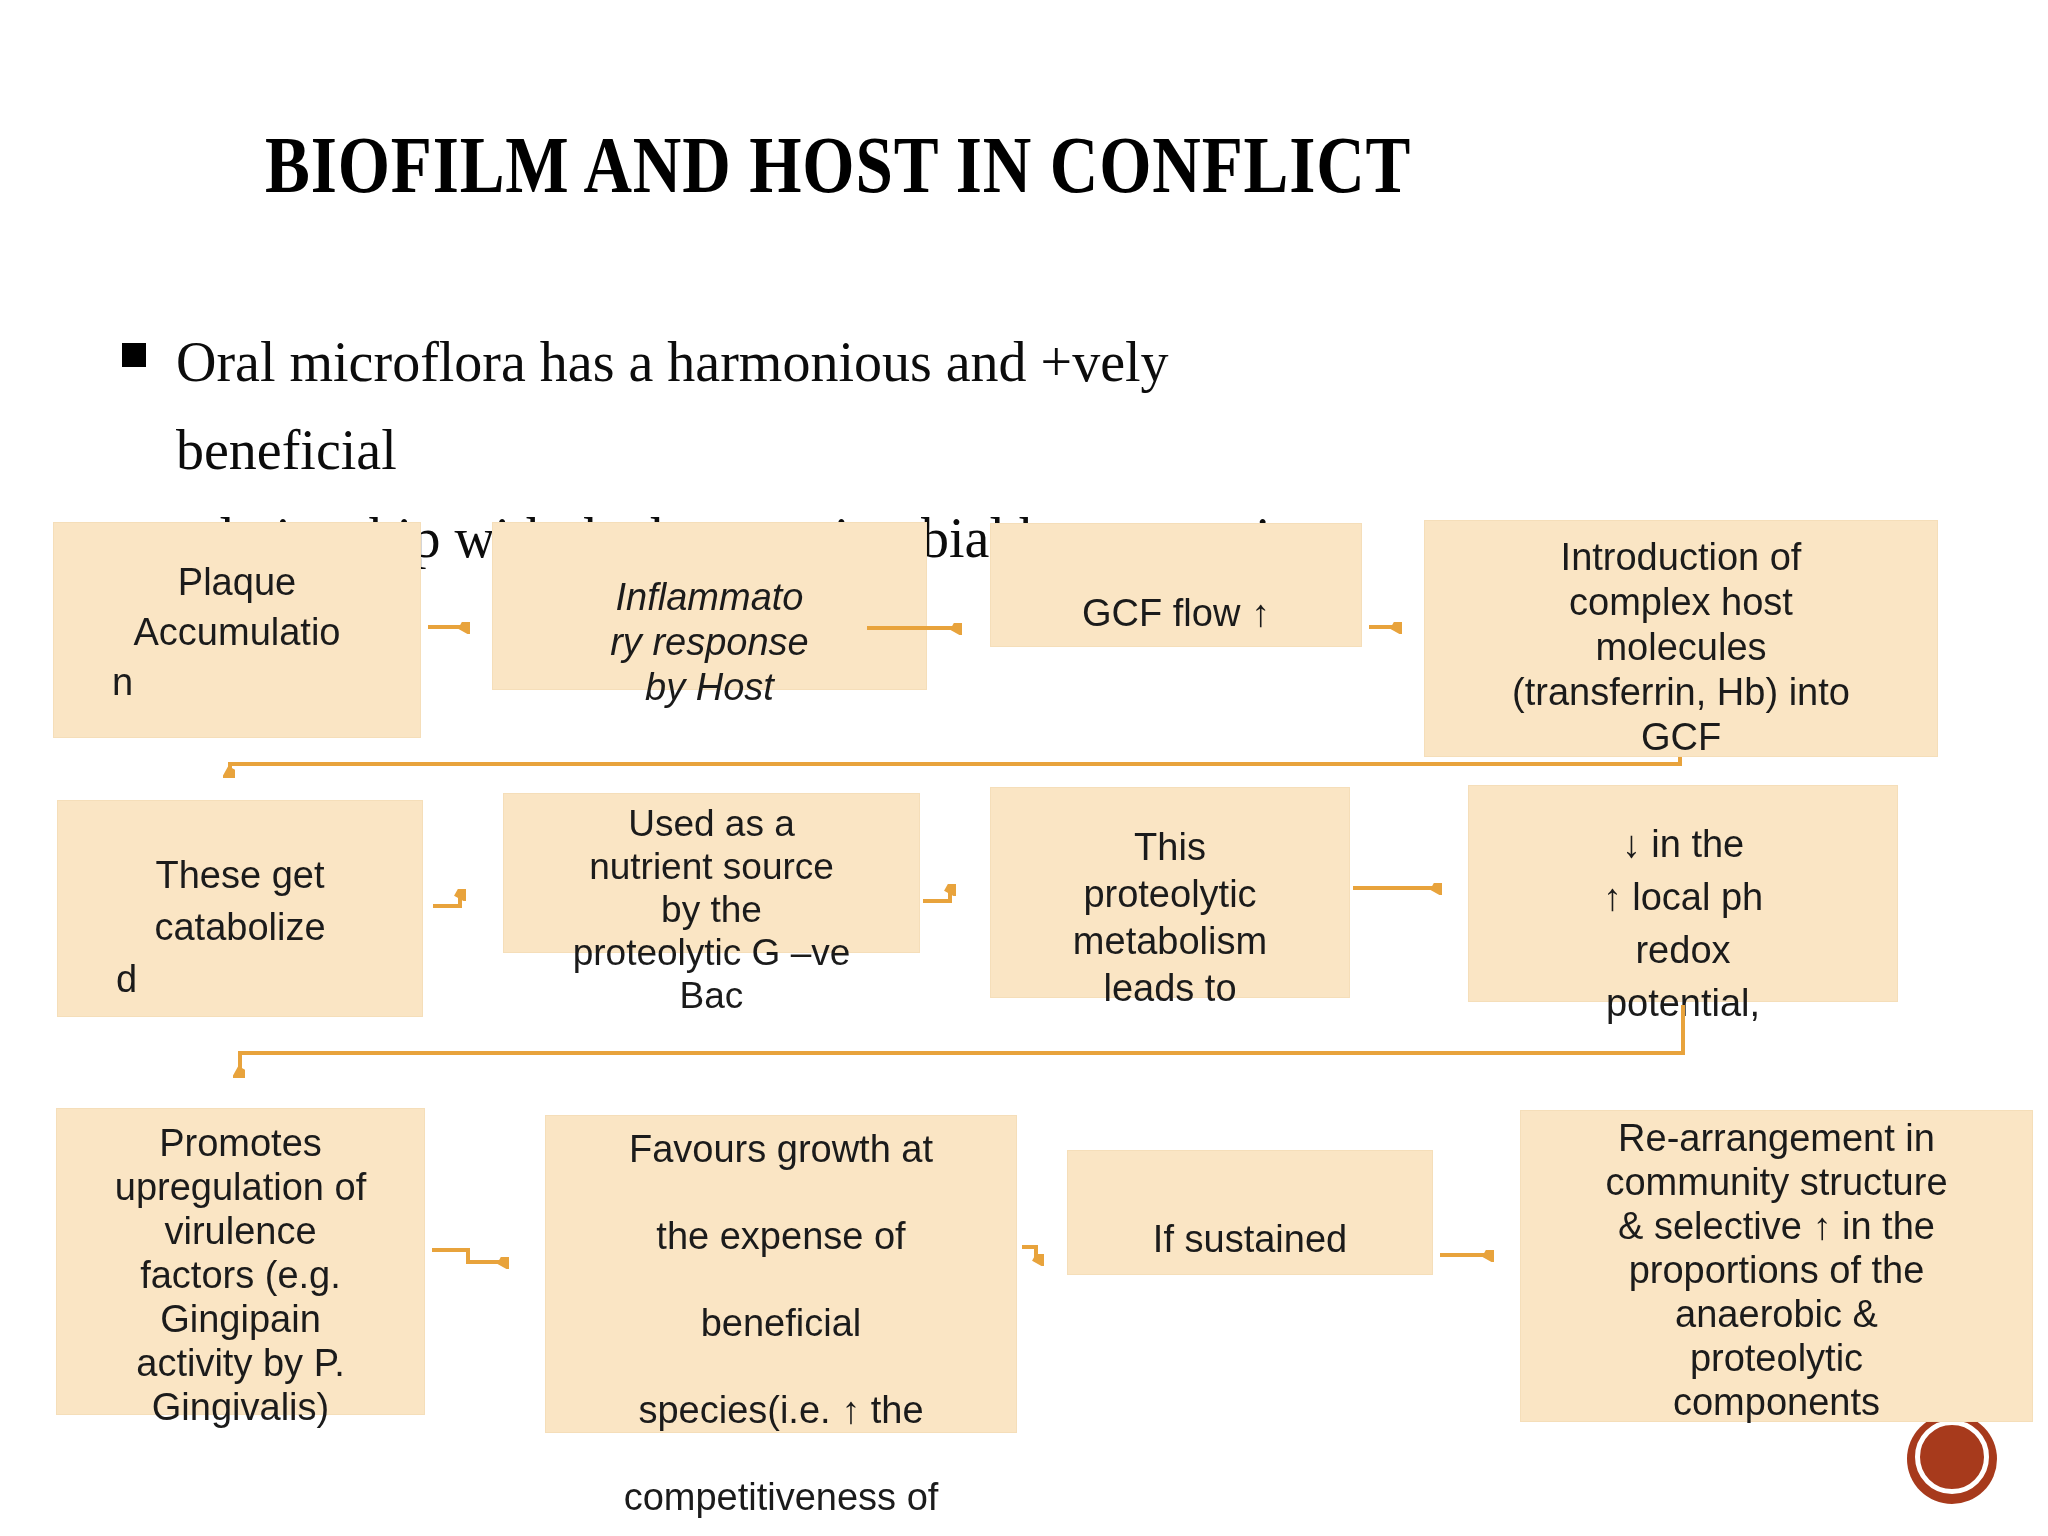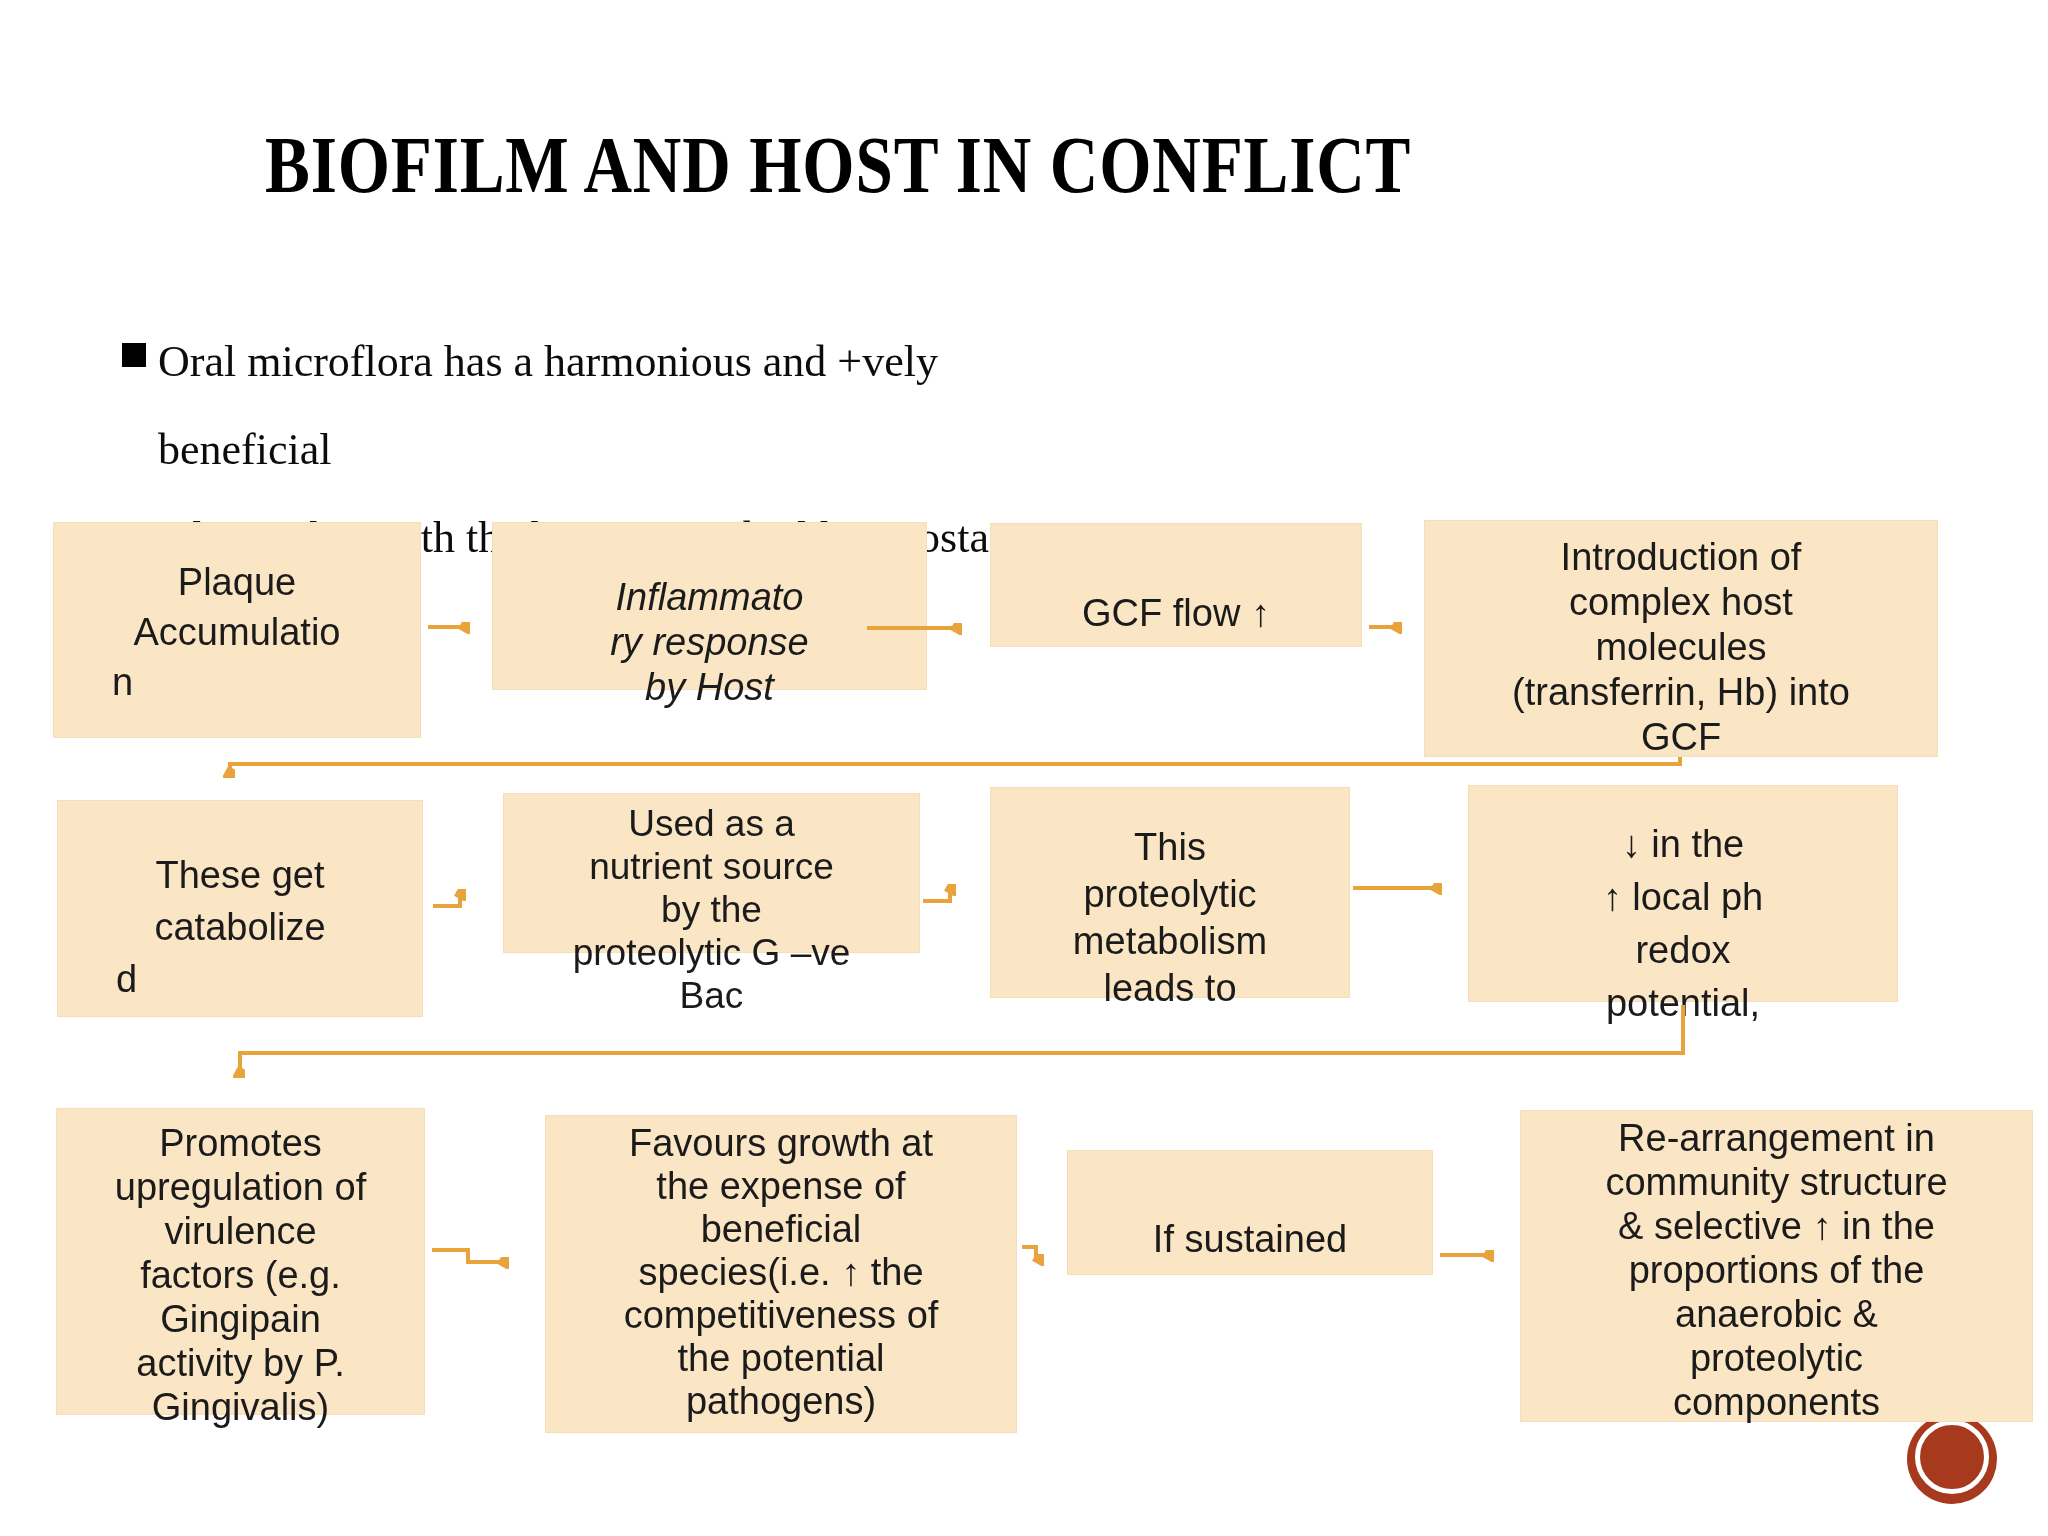--- a/index.html
+++ b/index.html
@@ -9,22 +9,22 @@
   }
   
   .slide-title{
     position:absolute;left:265px;top:120px;
     font-family:"Liberation Serif",serif;font-weight:bold;font-size:80px;color:#000;
     white-space:nowrap;transform:scaleX(0.84);transform-origin:left center;
     letter-spacing:1px;z-index:1;
   }
   
   .bullet-block{
-    position:absolute;left:158px;top:318px;z-index:1;
-    font-family:"Liberation Serif",serif;font-size:44px;line-height:88px;color:#0c0c0c;
+    position:absolute;left:176px;top:318px;z-index:1;
+    font-family:"Liberation Serif",serif;font-size:56px;line-height:88px;color:#0c0c0c;
     white-space:nowrap;
   }
   .bullet-marker{
     position:absolute;left:122px;top:343px;width:24px;height:24px;background:#000;z-index:1;
   }
   
   .box{
     position:absolute;background:#FAE5C4;border:1px solid #F5DEB9;box-sizing:border-box;
     display:flex;flex-direction:column;align-items:center;z-index:2;
     font-size:38px;line-height:45px;color:#1b1b1b;text-align:center;
@@ -33,21 +33,21 @@
   .bl.align-left{text-align:left;padding-left:58px;box-sizing:border-box;}
   .box-a{left:53px;top:522px;width:368px;height:216px;padding-top:34px;line-height:50px;}
   .box-b{left:492px;top:522px;width:435px;height:168px;padding-top:52px;font-style:italic;}
   .box-c{left:990px;top:523px;width:372px;height:124px;justify-content:flex-end;padding-bottom:10px;}
   .box-d{left:1424px;top:520px;width:514px;height:237px;padding-top:14px;align-items:center;}
   .box-e{left:57px;top:800px;width:366px;height:217px;padding-top:48px;line-height:52px;}
   .box-f{left:503px;top:793px;width:417px;height:160px;padding-top:8px;font-size:37px;line-height:43px;align-items:center;}
   .box-g{left:990px;top:787px;width:360px;height:211px;padding-top:36px;line-height:47px;}
   .box-h{left:1468px;top:785px;width:430px;height:217px;padding-top:32px;line-height:53px;}
   .box-i{left:56px;top:1108px;width:369px;height:307px;padding-top:12px;line-height:44px;}
-  .box-j{left:545px;top:1115px;width:472px;height:318px;padding-top:6px;line-height:43px;}
+  .box-j{left:545px;top:1115px;width:472px;height:318px;padding-top:12px;line-height:43px;gap:44px;}
   .box-k{left:1067px;top:1150px;width:366px;height:125px;justify-content:flex-end;padding-bottom:12px;}
   .box-l{left:1520px;top:1110px;width:513px;height:312px;padding-top:5px;line-height:44px;}
   
   .arrow-layer{position:absolute;left:0;top:0;width:2048px;height:1536px;z-index:3;pointer-events:none;}
   .arrow-layer path, .arrow-layer polyline{stroke:#E8A33C;stroke-width:4;fill:none;}
   
   .decor-circle{
     position:absolute;left:1907px;top:1414px;width:90px;height:90px;border-radius:50%;
     background:#A73A1C;z-index:1;
   }

